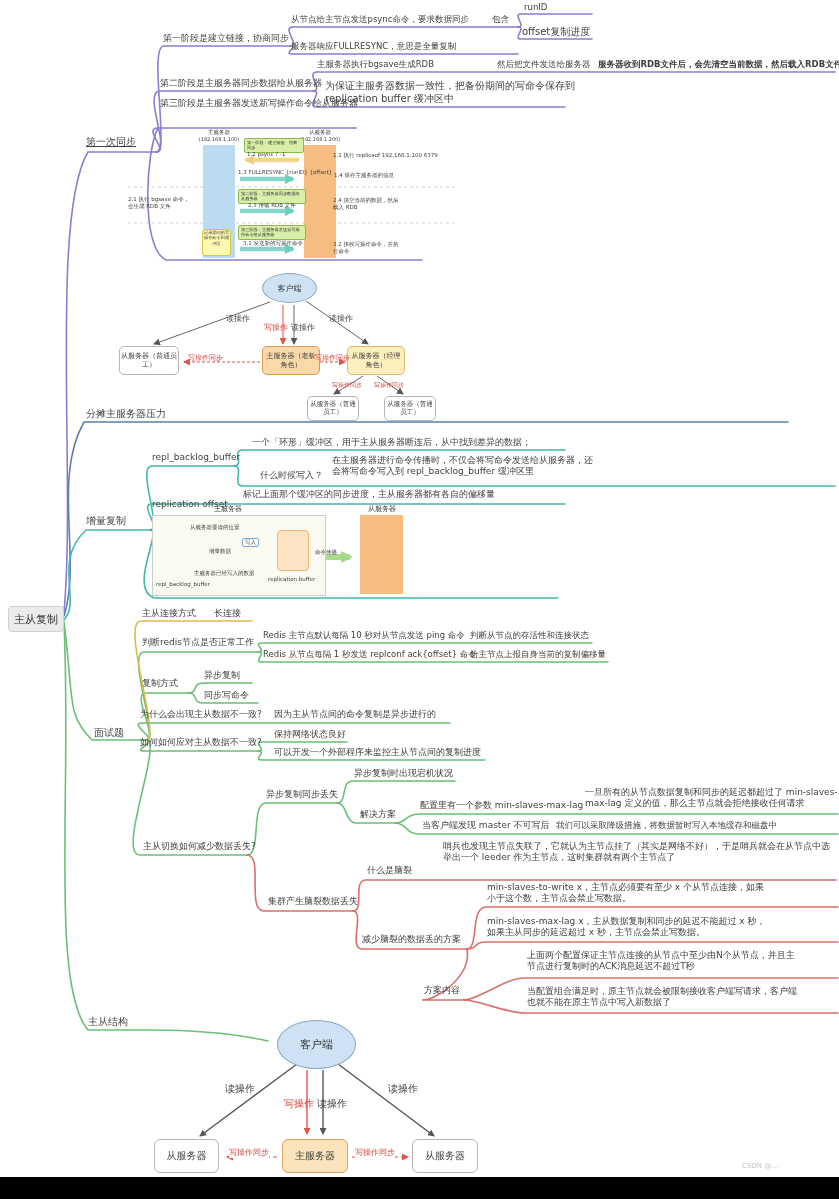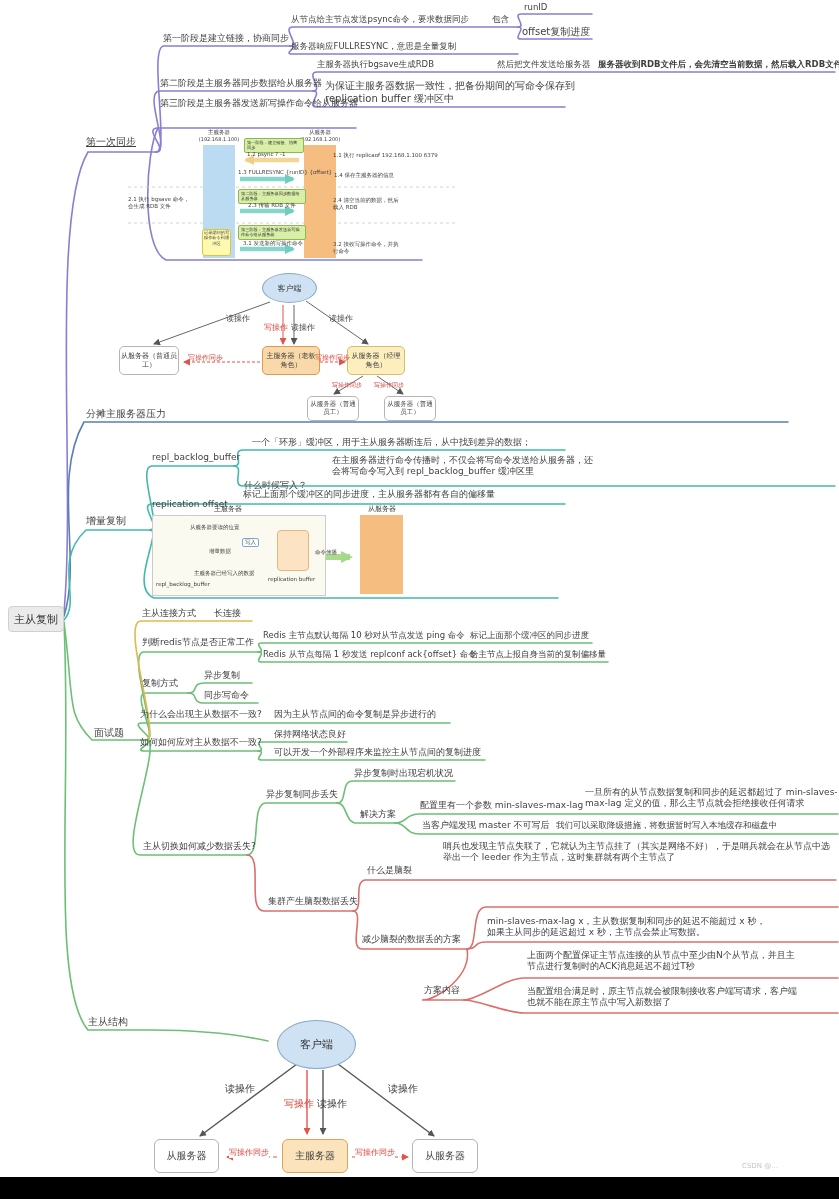--- a/index.html
+++ b/index.html
@@ -188,21 +188,21 @@
 <div class="n red" style="left:188px;top:354px;font-size:7px;">写操作同步</div>
 <div class="n red" style="left:315px;top:354px;font-size:7px;">写操作同步</div>
 <div class="n red" style="left:332px;top:381px;font-size:6px;">写操作同步</div>
 <div class="n red" style="left:374px;top:381px;font-size:6px;">写操作同步</div>
 <div class="bx rbox" style="left:307px;top:396px;width:52px;height:25px;font-size:6.5px;line-height:1.2;padding:1px;">从服务器（普通员工）</div>
 <div class="bx rbox" style="left:384px;top:396px;width:52px;height:25px;font-size:6.5px;line-height:1.2;padding:1px;">从服务器（普通员工）</div>
 
 <div class="n" style="left:86px;top:515px;font-size:10px;">增量复制</div>
 <div class="n" style="left:152px;top:452px;">repl_backlog_buffer</div>
 <div class="n" style="left:252px;top:437px;">一个「环形」缓冲区，用于主从服务器断连后，从中找到差异的数据；</div>
-<div class="n" style="left:244px;top:470px;margin-top:10px;">什么时候写入？</div>
+<div class="n" style="left:260px;top:470px;">什么时候写入？</div>
 <div class="n w" style="left:332px;top:455px;width:268px;">在主服务器进行命令传播时，不仅会将写命令发送给从服务器，还会将写命令写入到 repl_backlog_buffer 缓冲区里</div>
 <div class="n" style="left:152px;top:465px;margin-top:34px;">replication offset</div>
 <div class="n" style="left:243px;top:489px;">标记上面那个缓冲区的同步进度，主从服务器都有各自的偏移量</div>
 <div class="col" style="left:152px;top:515px;width:172px;height:79px;background:#fbfaf0;border:1px solid #ccc;"></div>
 <div class="col" style="left:360px;top:515px;width:43px;height:79px;background:#f6bd81;"></div>
 <div class="n" style="left:214px;top:505px;font-size:7px;">主服务器</div>
 <div class="n" style="left:368px;top:505px;font-size:7px;">从服务器</div>
 <div class="n" style="left:190px;top:524px;font-size:5.5px;">从服务器要读的位置</div>
 <div class="n" style="left:209px;top:548px;font-size:5.5px;">增量数据</div>
 <div class="n" style="left:194px;top:570px;font-size:5.5px;">主服务器已经写入的数据</div>
@@ -210,21 +210,21 @@
 <div class="n" style="left:242px;top:538px;font-size:5.5px;border:1px solid #7fa8d8;background:#fff;padding:0 2px;border-radius:2px;">写入</div>
 <div class="col" style="left:277px;top:530px;width:30px;height:39px;background:#fce3c3;border:1px solid #e8b878;border-radius:4px;"></div>
 <div class="n" style="left:268px;top:576px;font-size:5.5px;">replication buffer</div>
 <div class="n" style="left:315px;top:549px;font-size:5.5px;z-index:3;">命令传播</div>
 
 <div class="n" style="left:94px;top:727px;font-size:10px;">面试题</div>
 <div class="n" style="left:142px;top:608px;">主从连接方式</div>
 <div class="n" style="left:214px;top:608px;">长连接</div>
 <div class="n" style="left:142px;top:637px;">判断redis节点是否正常工作</div>
 <div class="n" style="left:263px;top:630px;font-size:8.5px;">Redis 主节点默认每隔 10 秒对从节点发送 ping 命令</div>
-<div class="n" style="left:470px;top:630px;font-size:8.5px;">标记上面那个缓冲区的同步进度</div>
+<div class="n" style="left:470px;top:630px;font-size:8.5px;">判断从节点的存活性和连接状态</div>
 <div class="n" style="left:263px;top:649px;font-size:8.5px;">Redis 从节点每隔 1 秒发送 replconf ack{offset} 命令</div>
 <div class="n" style="left:470px;top:649px;font-size:8.5px;">给主节点上报自身当前的复制偏移量</div>
 <div class="n" style="left:142px;top:678px;">复制方式</div>
 <div class="n" style="left:204px;top:670px;">异步复制</div>
 <div class="n" style="left:204px;top:690px;">同步写命令</div>
 <div class="n" style="left:140px;top:709px;">为什么会出现主从数据不一致?</div>
 <div class="n" style="left:274px;top:709px;">因为主从节点间的命令复制是异步进行的</div>
 <div class="n" style="left:140px;top:737px;">如何如何应对主从数据不一致?</div>
 <div class="n" style="left:274px;top:729px;">保持网络状态良好</div>
 <div class="n" style="left:274px;top:747px;">可以开发一个外部程序来监控主从节点间的复制进度</div>
@@ -233,20 +233,21 @@
 <div class="n" style="left:354px;top:768px;">异步复制时出现宕机状况</div>
 <div class="n" style="left:360px;top:809px;">解决方案</div>
 <div class="n" style="left:420px;top:800px;">配置里有一个参数 min-slaves-max-lag</div>
 <div class="n w" style="left:585px;top:787px;width:253px;">一旦所有的从节点数据复制和同步的延迟都超过了 min-slaves-max-lag 定义的值，那么主节点就会拒绝接收任何请求</div>
 <div class="n" style="left:422px;top:820px;">当客户端发现 master 不可写后</div>
 <div class="n" style="left:556px;top:820px;font-size:8.5px;">我们可以采取降级措施，将数据暂时写入本地缓存和磁盘中</div>
 <div class="n" style="left:268px;top:896px;">集群产生脑裂数据丢失</div>
 <div class="n" style="left:367px;top:865px;">什么是脑裂</div>
 <div class="n w" style="left:443px;top:841px;width:392px;">哨兵也发现主节点失联了，它就认为主节点挂了（其实是网络不好），于是哨兵就会在从节点中选举出一个 leeder 作为主节点，这时集群就有两个主节点了</div>
 <div class="n" style="left:362px;top:934px;">减少脑裂的数据丢的方案</div>
+<div class="n w" style="left:487px;top:882px;width:280px;">min-slaves-to-write x，主节点必须要有至少 x 个从节点连接，如果小于这个数，主节点会禁止写数据。</div>
 <div class="n w" style="left:487px;top:916px;width:280px;">min-slaves-max-lag x，主从数据复制和同步的延迟不能超过 x 秒，如果主从同步的延迟超过 x 秒，主节点会禁止写数据。</div>
 <div class="n" style="left:424px;top:985px;">方案内容</div>
 <div class="n w" style="left:527px;top:950px;width:270px;">上面两个配置保证主节点连接的从节点中至少由N个从节点，并且主节点进行复制时的ACK消息延迟不超过T秒</div>
 <div class="n w" style="left:527px;top:986px;width:270px;">当配置组合满足时，原主节点就会被限制接收客户端写请求，客户端也就不能在原主节点中写入新数据了</div>
 
 <div class="n" style="left:88px;top:1016px;font-size:10px;">主从结构</div>
 <div class="bx ell" style="left:277px;top:1020px;width:79px;height:49px;font-size:11px;">客户端</div>
 <div class="n" style="left:225px;top:1083px;font-size:10px;">读操作</div>
 <div class="n red" style="left:284px;top:1098px;font-size:10px;">写操作</div>
 <div class="n" style="left:317px;top:1098px;font-size:10px;">读操作</div>

